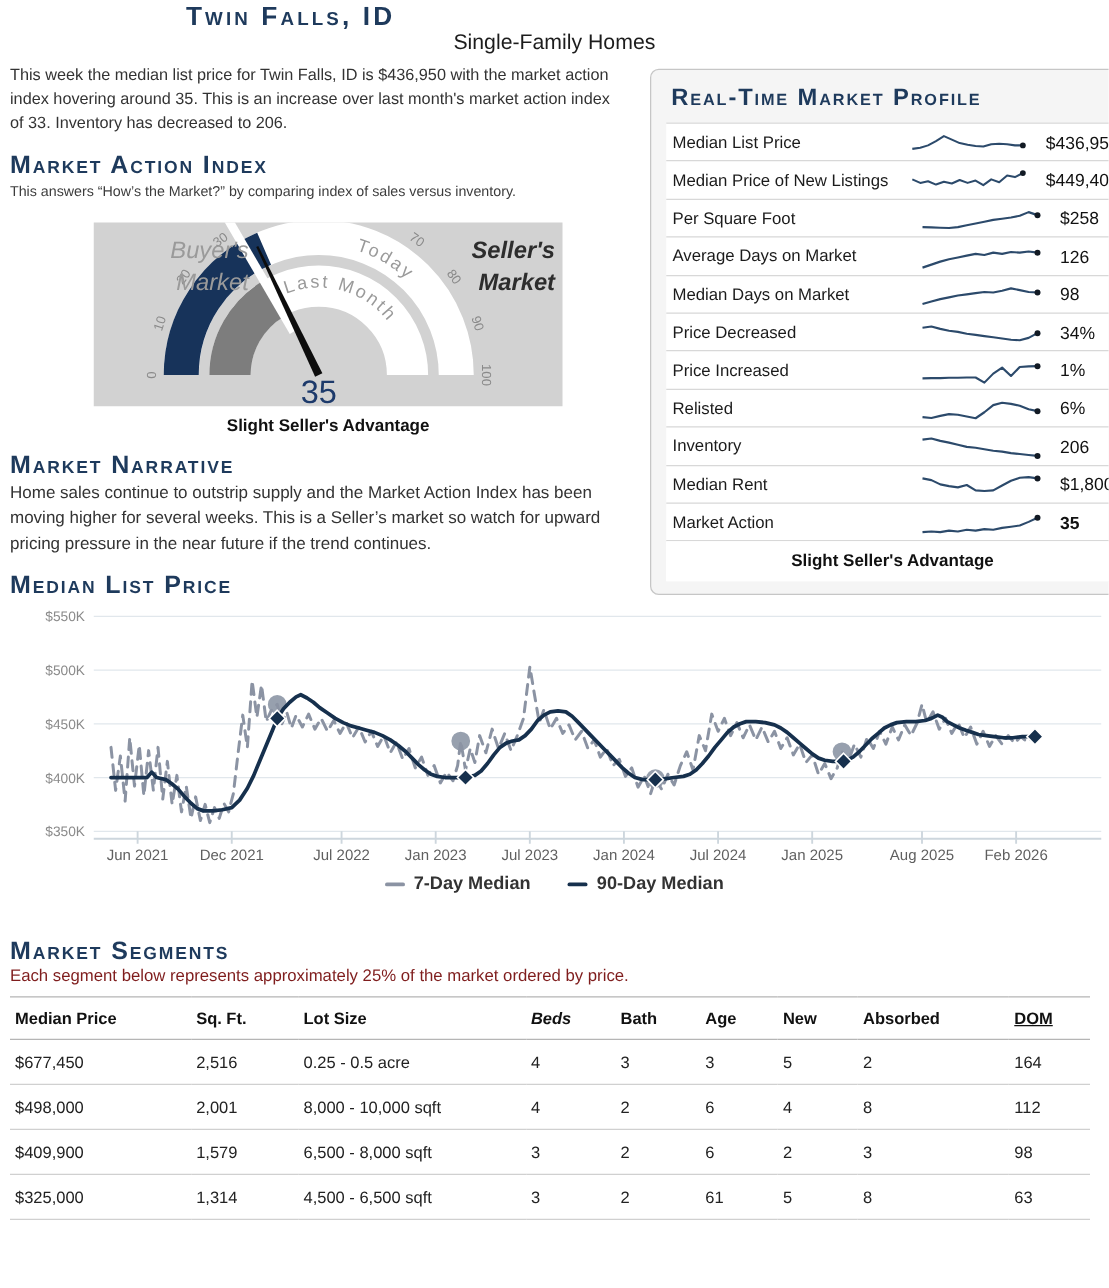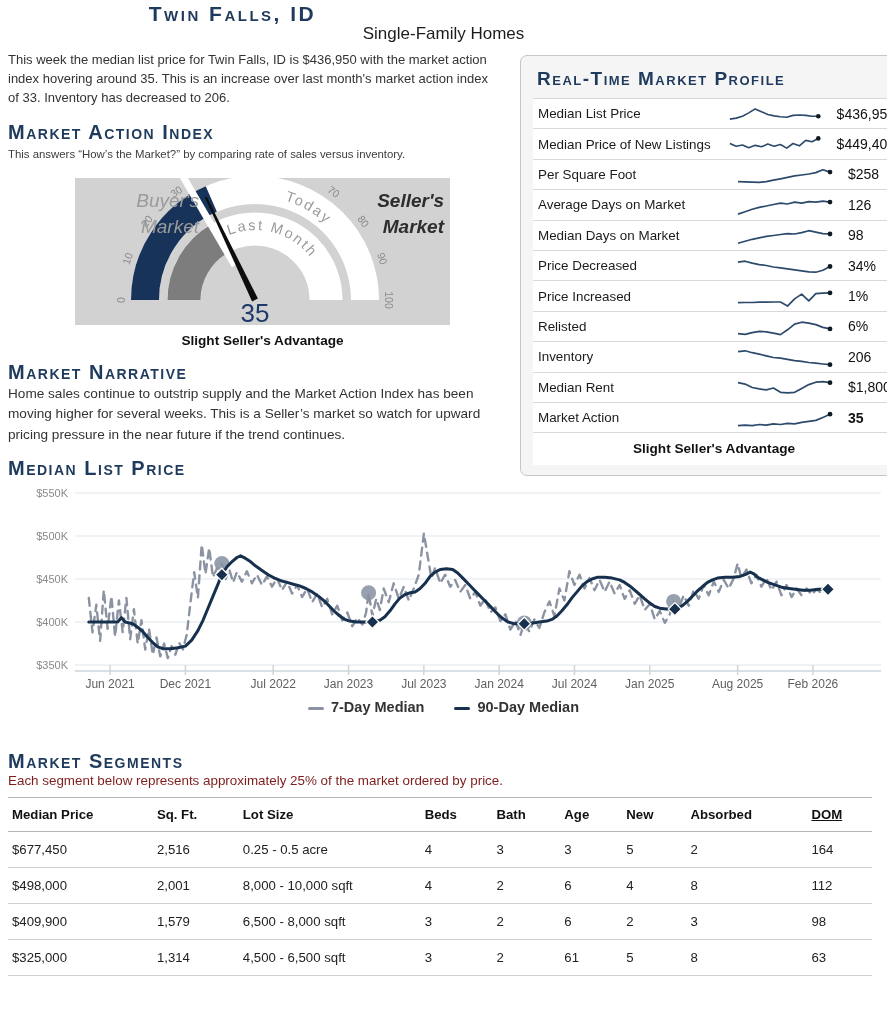--- a/index.html
+++ b/index.html
@@ -46,21 +46,21 @@
 </head>
 <body>
 
 <div class="page">
 
   <div class="abs page-title sc">Twin Falls, ID</div>
   <div class="abs page-subtitle">Single-Family Homes</div>
   <div class="abs intro">This week the median list price for Twin Falls, ID is $436,950 with the market action index hovering around 35. This is an increase over last month's market action index of 33. Inventory has decreased to 206.</div>
 
   <div class="abs h2 sc h2-mai">Market Action Index</div>
-  <div class="abs mai-sub">This answers “How’s the Market?” by comparing rate of sales versus inventory.</div>
+  <div class="abs mai-sub">This answers “How’s the Market?” by comparing index of sales versus inventory.</div>
 
   <div class="abs gauge-box">
     <svg id="gauge-svg" width="375" height="147" viewBox="0 0 375 147">
         <path d="M 70.0 122.0 A 110 110 0 1 1 290.0 122.0" stroke="#ffffff" stroke-width="28" fill="none"></path>
         <path d="M 70.0 122.0 A 110 110 0 0 1 136.3 21.0" stroke="#17335a" stroke-width="28" fill="none"></path>
         <path d="M 109.0 122.0 A 71 71 0 1 1 251.0 122.0" stroke="#ffffff" stroke-width="33" fill="none"></path>
         <path d="M 109.0 122.0 A 71 71 0 0 1 143.9 60.9" stroke="#7d7d7d" stroke-width="33" fill="none"></path>
         <line x1="159.85507193456957" y1="87.44306331228658" x2="71.72101164831143" y2="-63.74353469645962" stroke="#ffffff" stroke-width="7"></line>
         <text x="47.0" y="122.0" transform="rotate(-90 47.0 122.0)" font-size="10.5" fill="#8a8a8a" text-anchor="middle" dominant-baseline="middle">0</text>
         <text x="53.5" y="80.9" transform="rotate(-72 53.5 80.9)" font-size="10.5" fill="#8a8a8a" text-anchor="middle" dominant-baseline="middle">10</text>
@@ -141,21 +141,21 @@
   </div>
 
   <div class="abs h2 sc h2-seg">Market Segments</div>
   <div class="abs seg-desc">Each segment below represents approximately 25% of the market ordered by price.</div>
   <table class="abs segments">
     <thead>
         <tr id="seg-head">
           <th style="width: 148px;">Median Price</th>
           <th style="width: 84px;">Sq. Ft.</th>
           <th style="width: 192px;">Lot Size</th>
-          <th style="width: 68px;">Beds</th>
+          <th style="width: 68px; font-style: italic;">Beds</th>
           <th style="width: 64px;">Bath</th>
           <th style="width: 58px;">Age</th>
           <th style="width: 60px; margin-left: 45px;">New</th>
           <th style="width: 120px;">Absorbed</th>
           <th style="width: 60px; text-decoration: underline;">DOM</th>
         </tr>
       </thead>
     <tbody id="seg-body">
         <tr>
           <td>$677,450</td>

